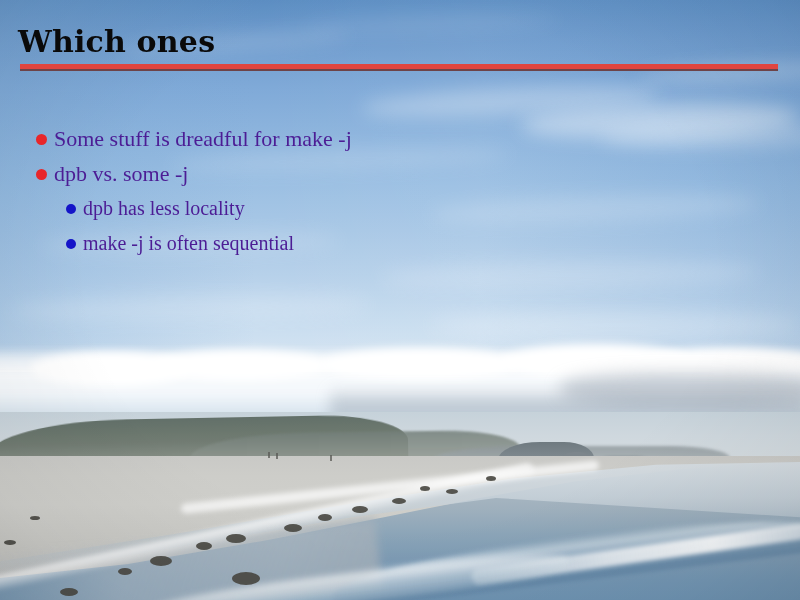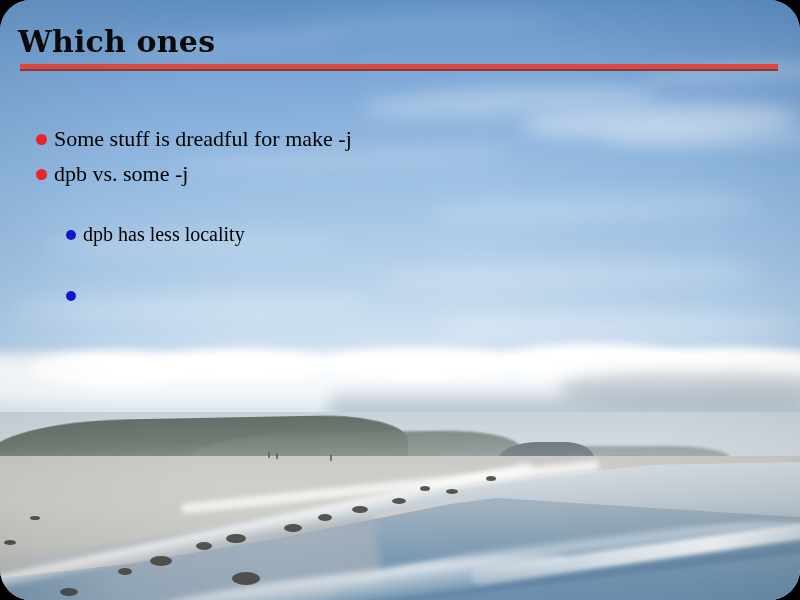--- a/index.html
+++ b/index.html
@@ -7,21 +7,20 @@
     padding: 0;
     background: #000;
   }
   #slide {
     position: relative;
     width: 800px;
     height: 600px;
     overflow: hidden;
     font-family: "Liberation Serif", "DejaVu Serif", serif;
     background: #7ba7d4;
-    border-radius: 31px;
   }
 
   
   .photo {
     position: absolute;
     inset: 0;
     overflow: hidden;
   }
   
   .sky {
@@ -323,41 +322,40 @@
     align-items: flex-start;
     white-space: nowrap;
   }
   .bullet-row.level-1 {
     padding-left: 36px;
     height: 35px;
   }
   .bullet-row.level-2 {
     padding-left: 66px;
     height: 35px;
-    margin-top: 26px;
   }
   .dot {
     flex: 0 0 auto;
     border-radius: 50%;
     display: block;
   }
   .level-1 .dot {
     width: 11px; height: 11px;
     background: #e8262a;
     margin-top: 8px;
     margin-right: 7px;
   }
   .level-2 .dot {
     width: 10px; height: 10px;
     background: #1414c8;
     margin-top: 8px;
     margin-right: 7px;
   }
   .btext {
-    color: #000000;
+    color: #4c1d95;
     font-family: "Liberation Serif", "DejaVu Serif", serif;
   }
   .level-1 .btext { font-size: 22px; line-height: 26px; }
   .level-2 .btext { font-size: 20px; line-height: 24px; }
 </style>
 </head>
 <body>
 
 <div id="slide">
 
@@ -443,16 +441,17 @@
     <div class="bullet-row level-1">
       <span class="dot"></span>
       <span class="btext">dpb vs. some -j</span>
     </div>
     <div class="bullet-row level-2">
       <span class="dot"></span>
       <span class="btext">dpb has less locality</span>
     </div>
     <div class="bullet-row level-2">
       <span class="dot"></span>
+      <span class="btext">make -j is often sequential</span>
     </div>
   </div>
 
 </div>
 
 </body></html>

